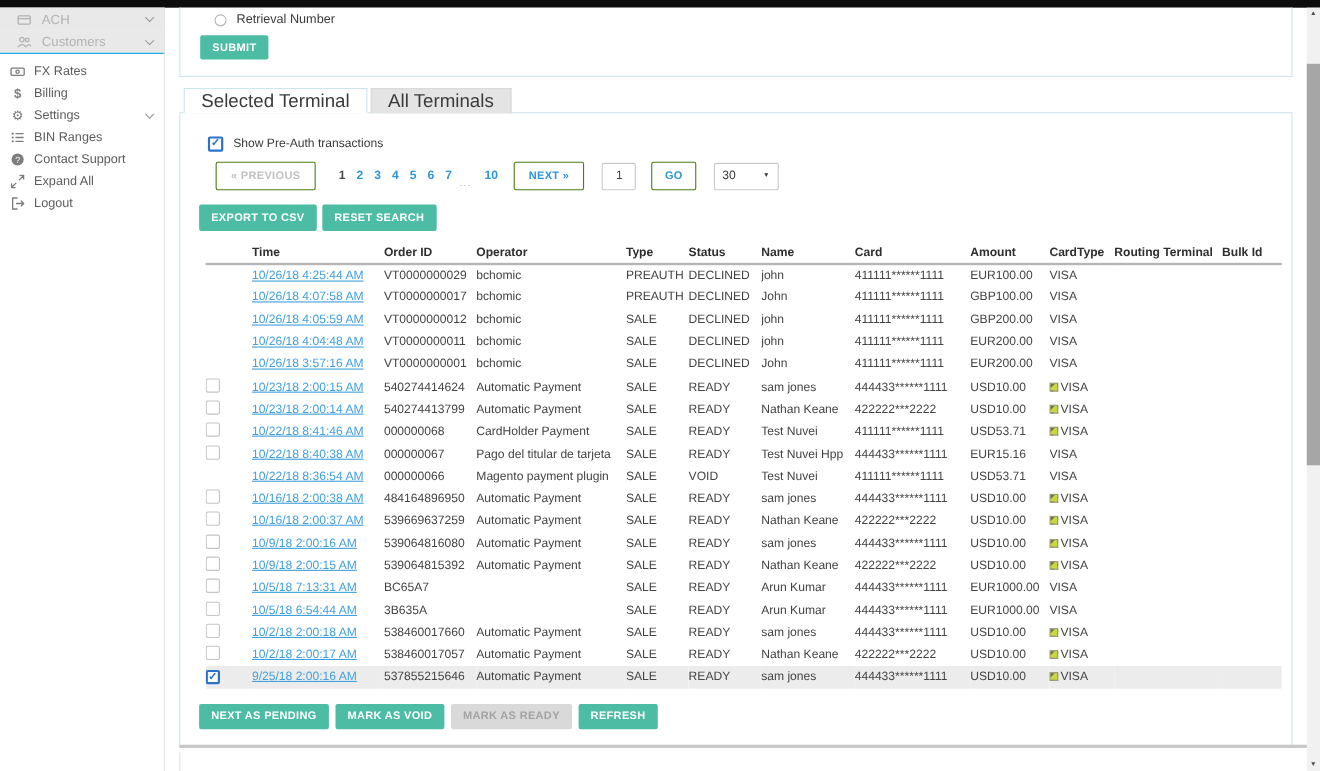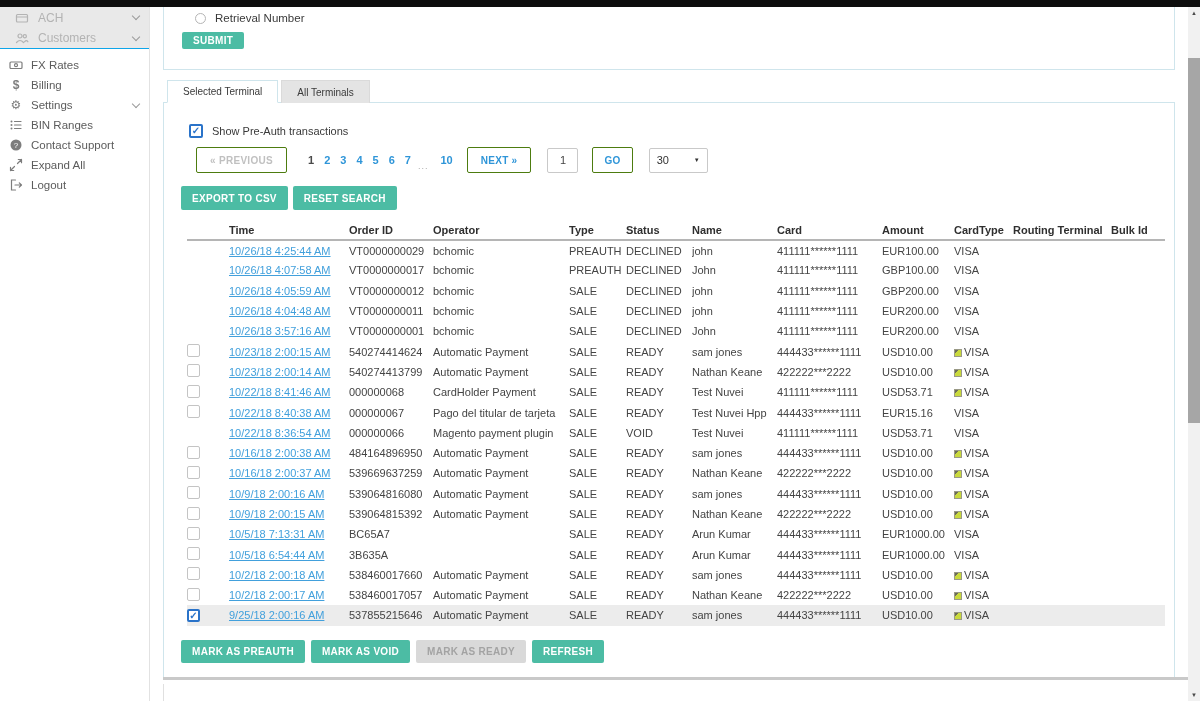--- a/index.html
+++ b/index.html
@@ -25,24 +25,24 @@
                   padding:3px 0 0 31px; }
   .radio-row { display:flex; align-items:center; height:16px; }
   .radio { width:11px; height:11px; border:1px solid #b5b5b5; border-radius:50%; background:#fff;
            display:inline-block; margin-right:9px; cursor:pointer; }
   .radio-row .lbl { color:#3a3a3a; font-size:11.5px; }
   .btn { border:none; border-radius:2px; color:#fff; font-weight:bold; font-size:10px;
          font-family:"Liberation Sans", sans-serif; letter-spacing:.3px; cursor:pointer;
          padding:0 11px; height:22px; }
   .teal { background:#4cbca4; }
   .btn:disabled,.btn.disabled { background:#d9d9d9; color:#a3a3a3; cursor:default; }
-  .submit-btn { margin:6px 0 0 -13px; height:17px; }
+  .submit-btn { margin:6px 0 0 -13px; height:22px; }
   
   .tabs { margin-top:10px; height:23px; display:flex; align-items:flex-end; position:relative; z-index:2; }
-  .tab { height:23px; display:flex; align-items:center; padding:0 15px; font-size:10px; color:#3a3a3a;
+  .tab { height:23px; display:flex; align-items:center; padding:0 15px; font-size:17px; color:#3a3a3a;
          cursor:pointer; margin-right:3px; }
   .tab.active { background:#fff; border:1px solid #cfe5ec; border-bottom:1px solid #fff; margin-left:4px; }
   .tab.inactive { background:#e4e4e4; border:1px solid #dadada; border-bottom:none; }
   
   .terminal-panel { border:1px solid #cfe5ec; background:#fff; margin-top:-1px; height:577px;
                     padding:21px 0 0 17px; }
   .preauth-row { display:flex; align-items:center; margin-left:8px; }
   .preauth-row .lbl { margin-left:9px; color:#3a3a3a; }
   .cb { width:13px; height:13px; border:1px solid #c4c4c4; border-radius:2px; background:#fff;
         display:inline-flex; align-items:center; justify-content:center; cursor:pointer;
@@ -532,21 +532,21 @@
             <td>444433******1111</td>
             <td>USD10.00</td>
             <td><span class="ct-icon"></span><span>VISA</span></td>
             <td></td>
             <td></td>
           </tr>
         </tbody>
     </table>
 
     <div class="actions-bottom">
-        <button class="btn teal">MARK AS PREAUTH</button>
+        <button class="btn teal">NEXT AS PENDING</button>
         <button class="btn teal">MARK AS VOID</button>
         <button class="btn disabled" disabled="">MARK AS READY</button>
         <button class="btn teal">REFRESH</button>
       </div>
 
   </section>
 </main>
 
 <div class="bottom-rule"></div>
 <div class="next-sliver"></div>

